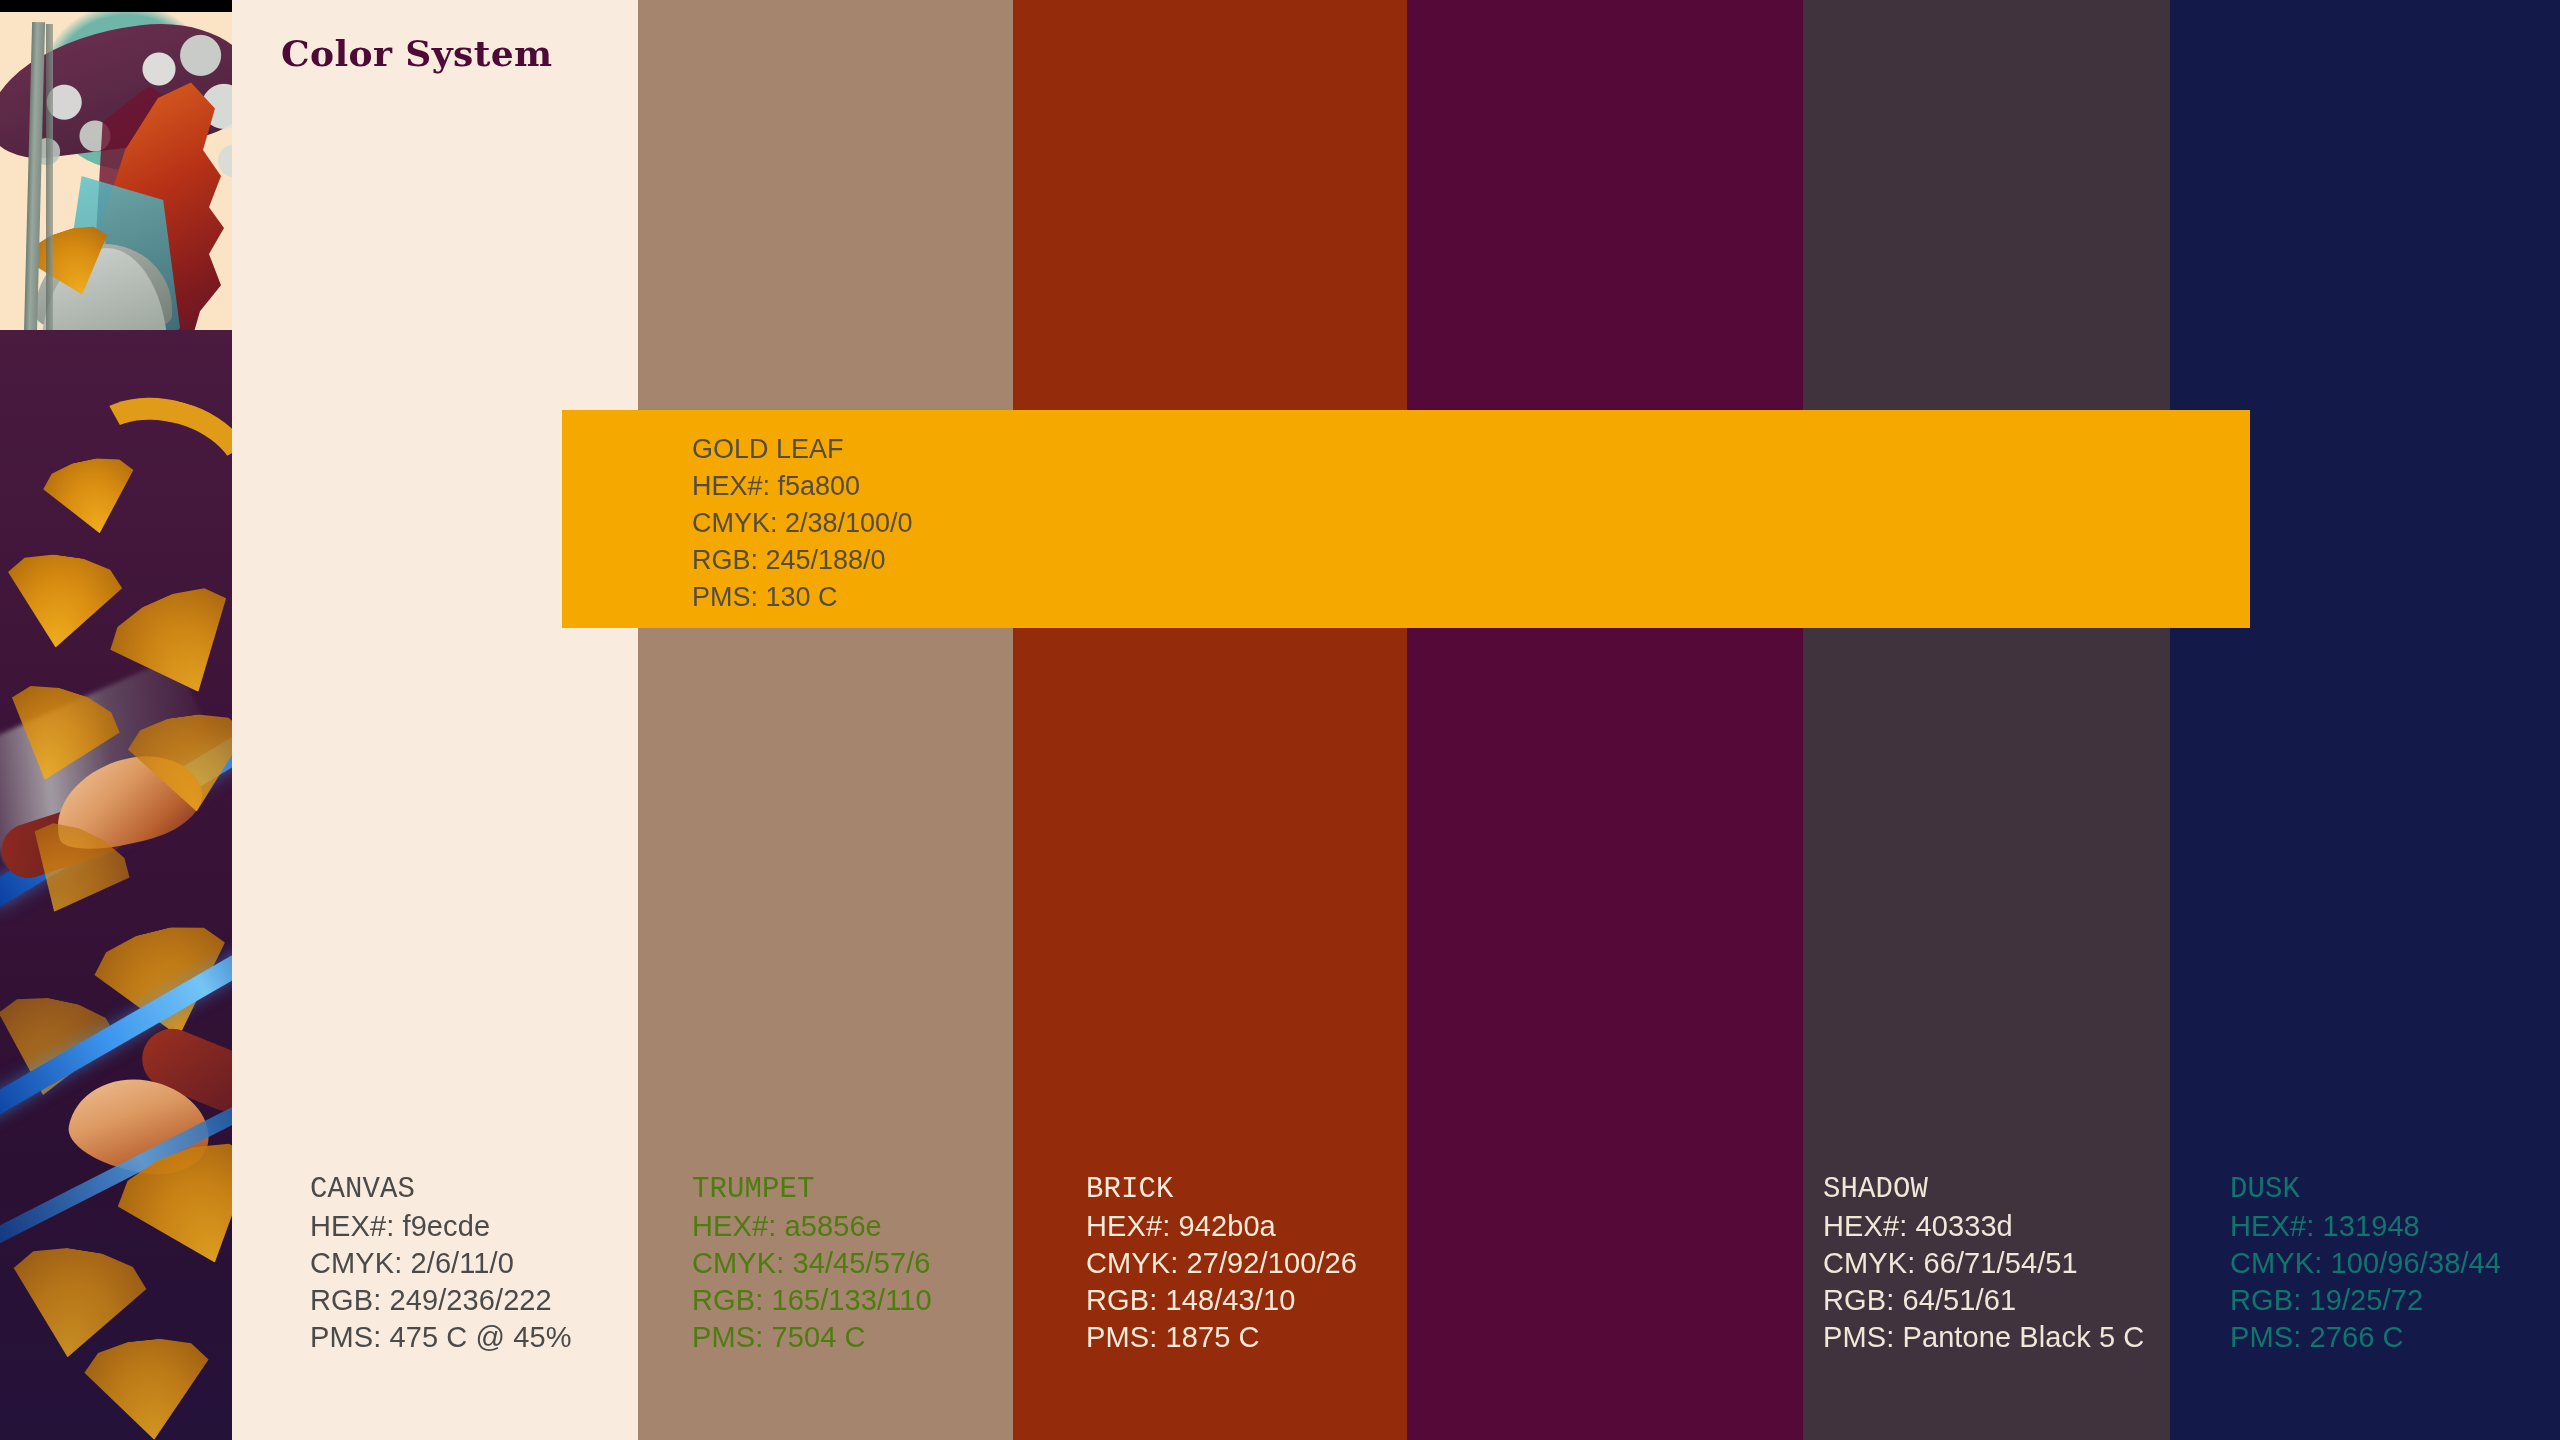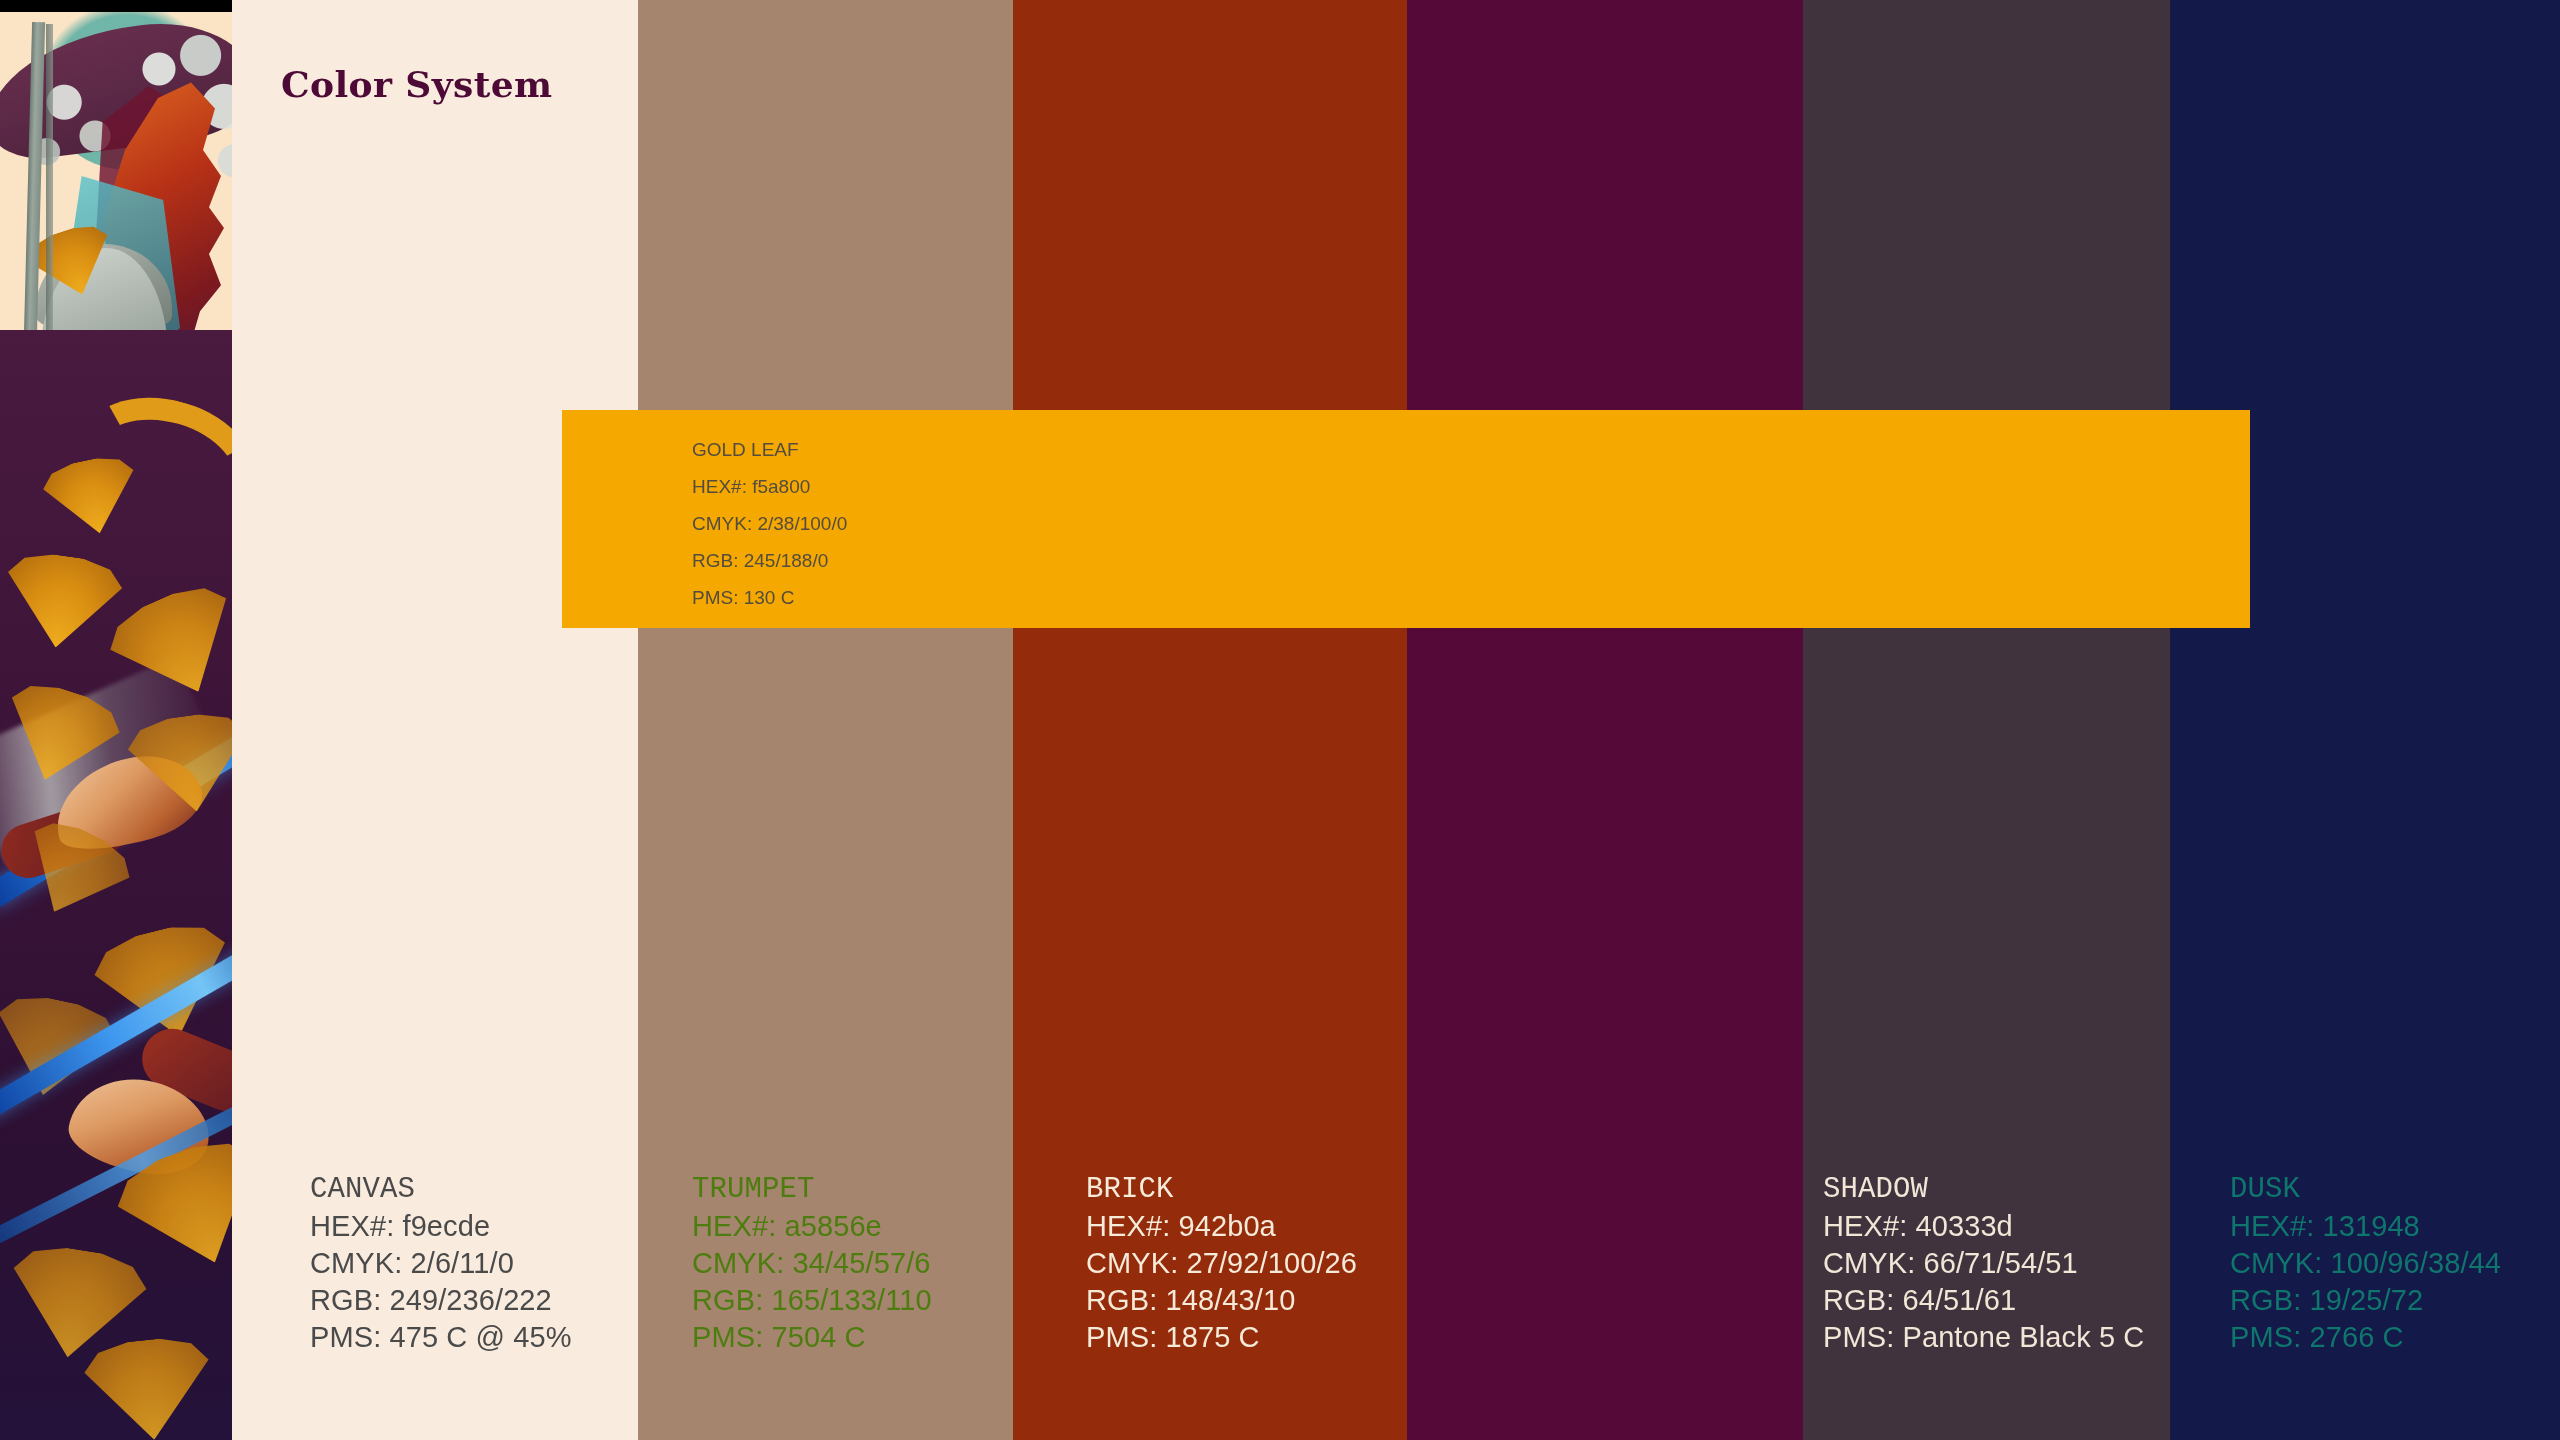--- a/index.html
+++ b/index.html
@@ -238,42 +238,42 @@
     letter-spacing: .1px;
     white-space: nowrap;
   }
   .swatch-label .nm { display: block; font-family: Liberation Mono, monospace; }
   .swatch-label .ln { display: block; }
 
   
   #page-title {
     position: absolute;
     left: 281px;
-    top: 63px;
+    top: 32px;
     font-family: "DejaVu Serif", "Liberation Serif", serif;
     font-weight: 700;
     font-size: 36px;
     letter-spacing: .4px;
     color: #4d0a37;
   }
 
   
   #gold-callout {
     position: absolute;
     left: 562px;
     top: 410px;
     width: 1688px;
     height: 218px;
     background: #f5a800;
   }
   #gold-callout .swatch-text {
     position: absolute;
     left: 130px;
     top: 21px;
-    font-size: 19px;
+    font-size: 27px;
     line-height: 37px;
     color: #544c3f;
     white-space: nowrap;
   }
   #gold-callout .swatch-text .ln,
   #gold-callout .swatch-text .nm { display: block; }
 </style>
 </head>
 <body>
 

